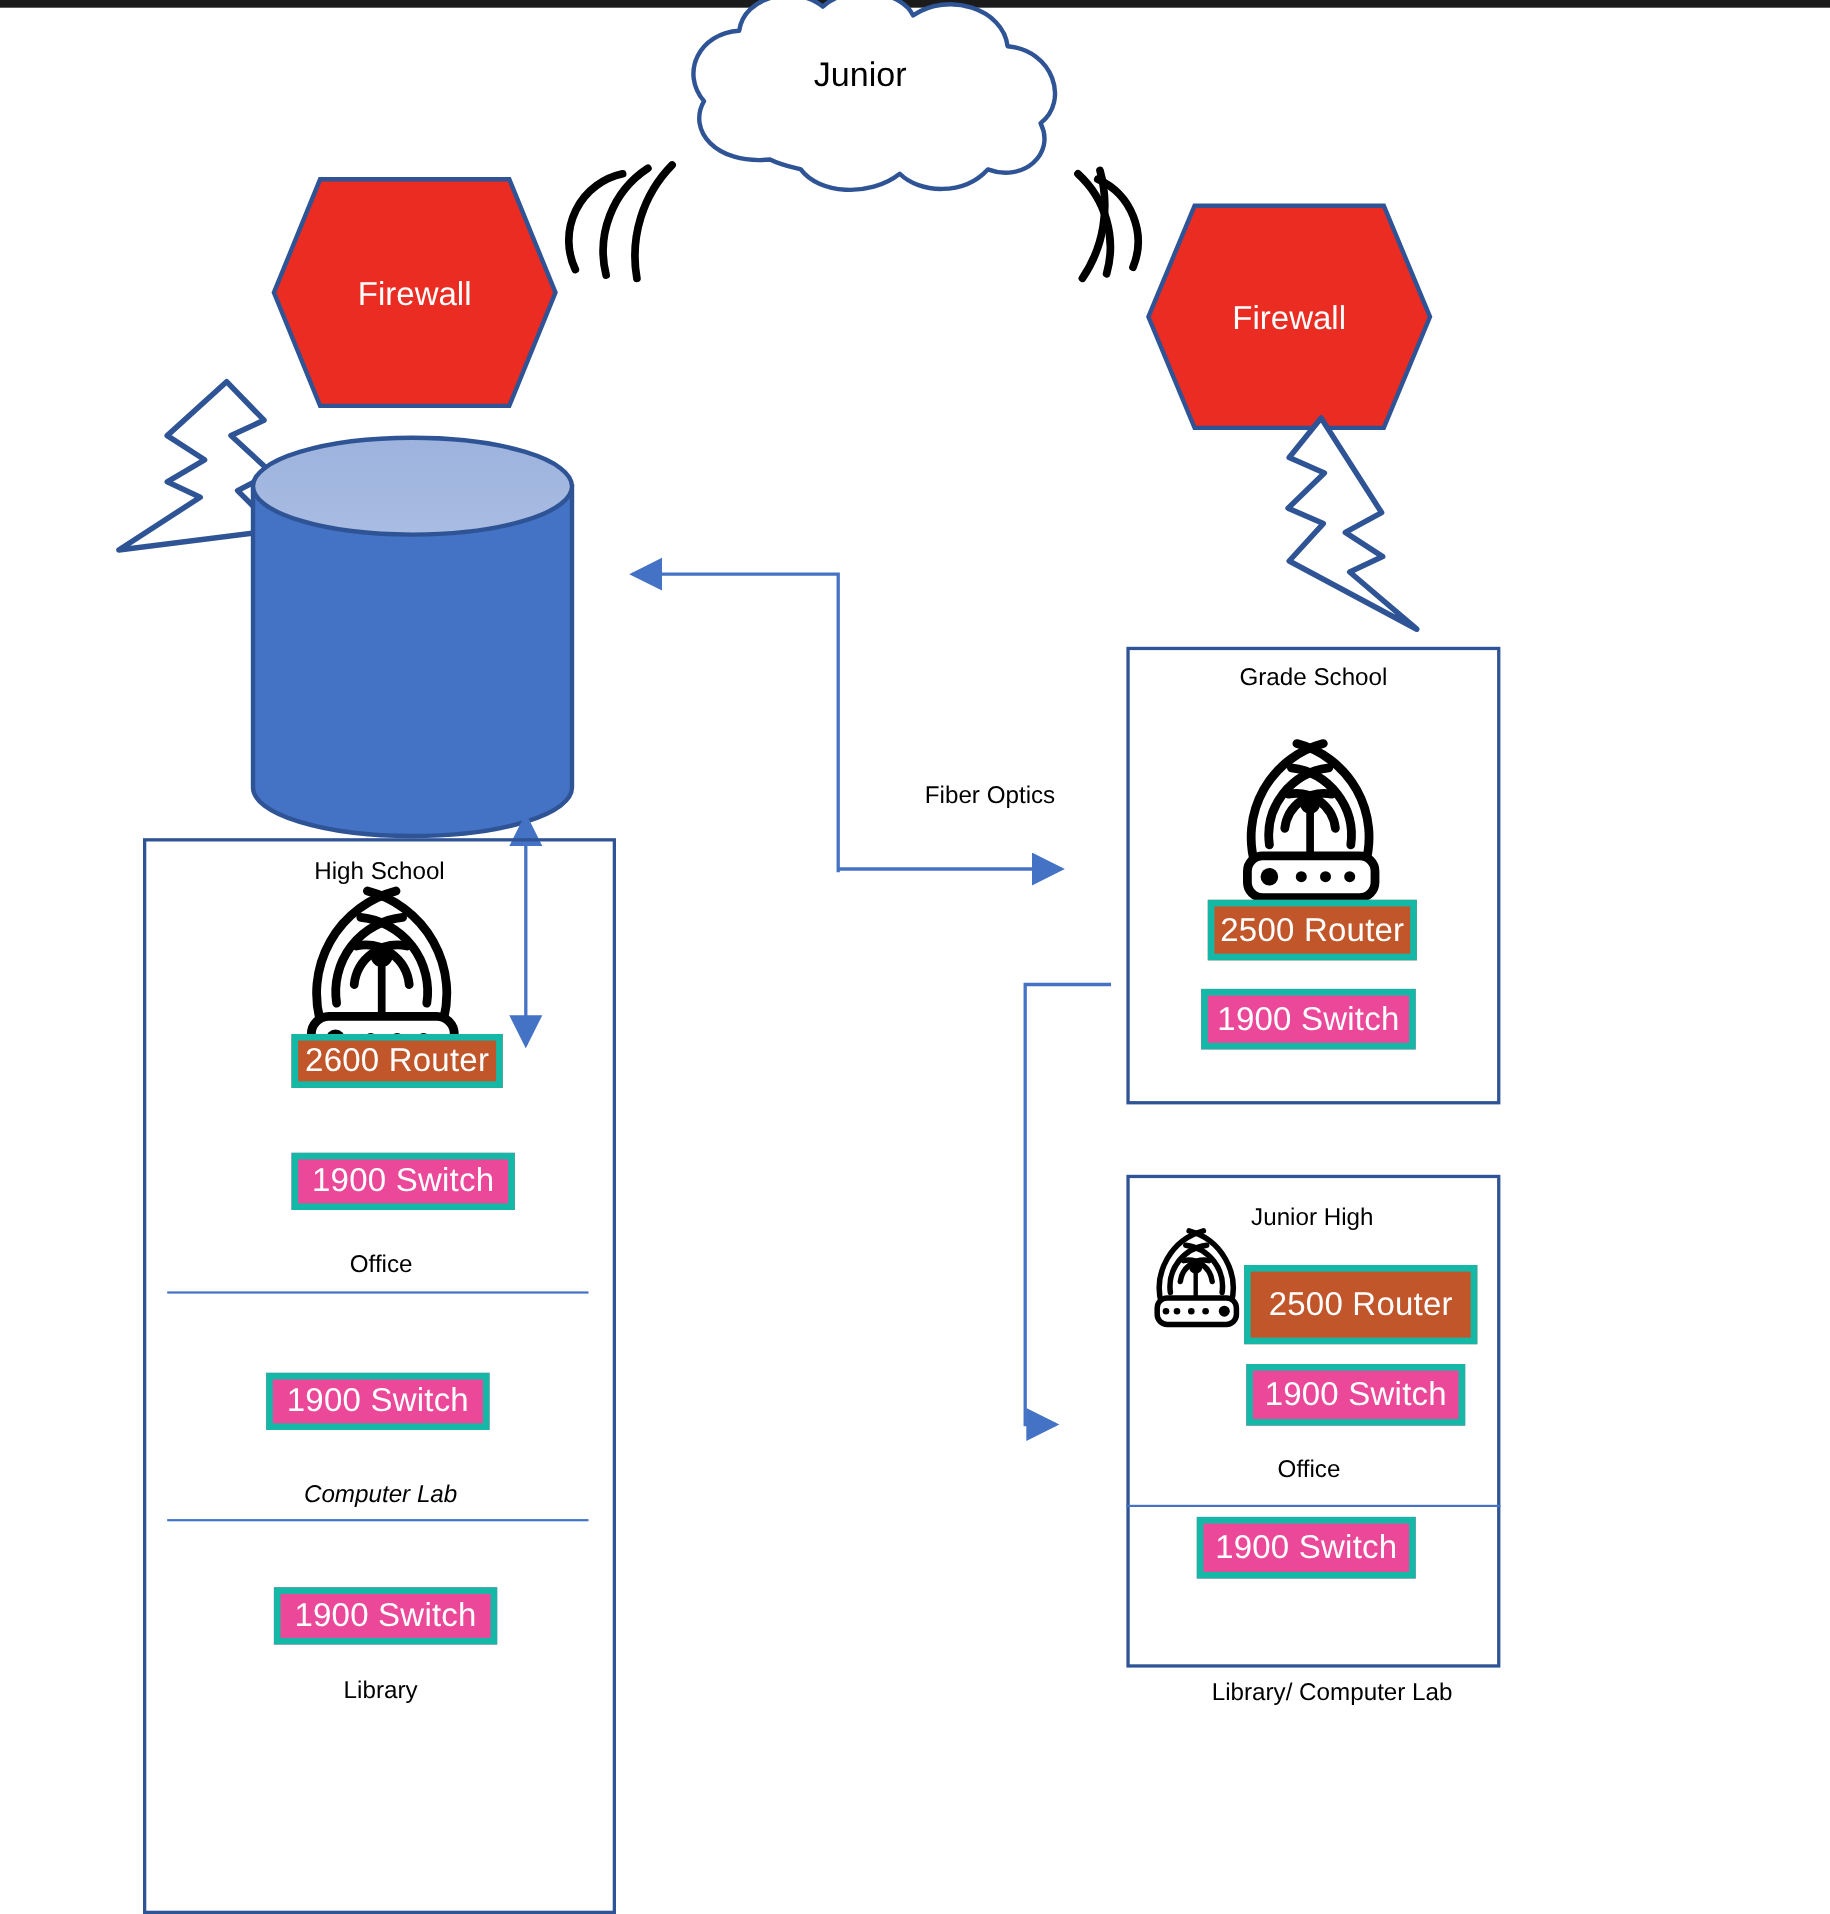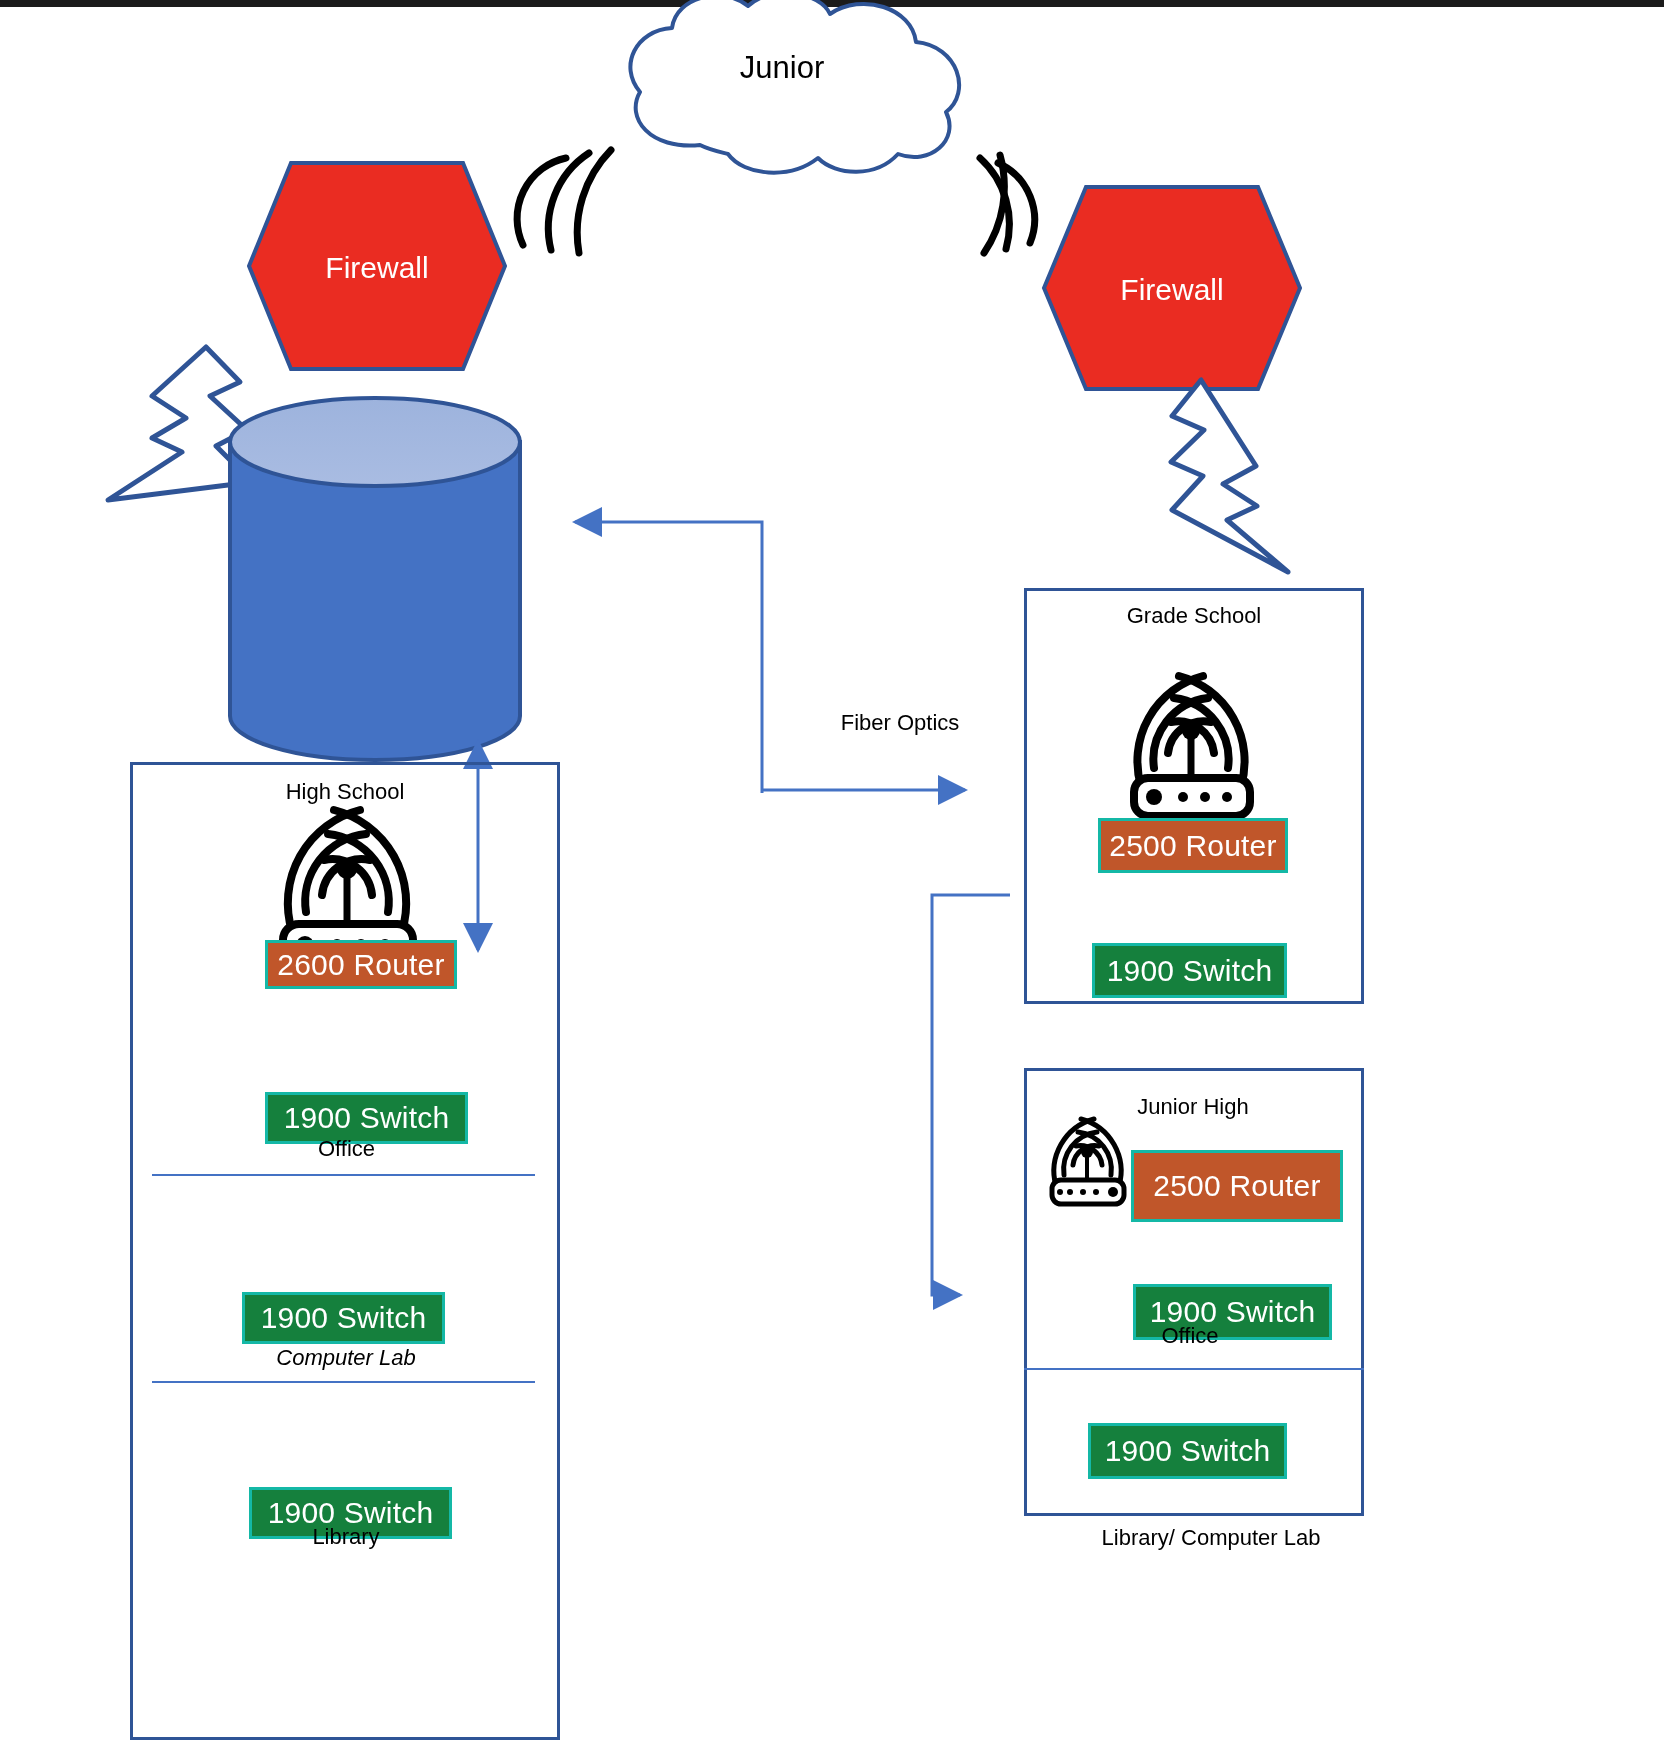--- a/index.html
+++ b/index.html
@@ -57,29 +57,29 @@
   }
   .divider{
     position:absolute;
     height:0;
     border-top:2px solid #4472c4;
   }
 
   
   .chip{
     position:absolute;
-    border:3px solid #14b8a6;
+    border:6px solid #14b8a6;
     box-sizing:border-box;
     color:#ffffff;
     font-size:30px;
     display:flex;align-items:center;justify-content:center;
     letter-spacing:0.2px;
   }
   .chip.router{background:#c0562a;}
-  .chip.switch{background:#15803d;margin-top:44px;}
+  .chip.switch{background:#ec4899;}
 </style>
 </head>
 <body>
 
 <div id="canvas">
 
   <div class="topbar"></div>
 
   <svg class="svgl" viewBox="0 0 1664 1740">
     <defs>

